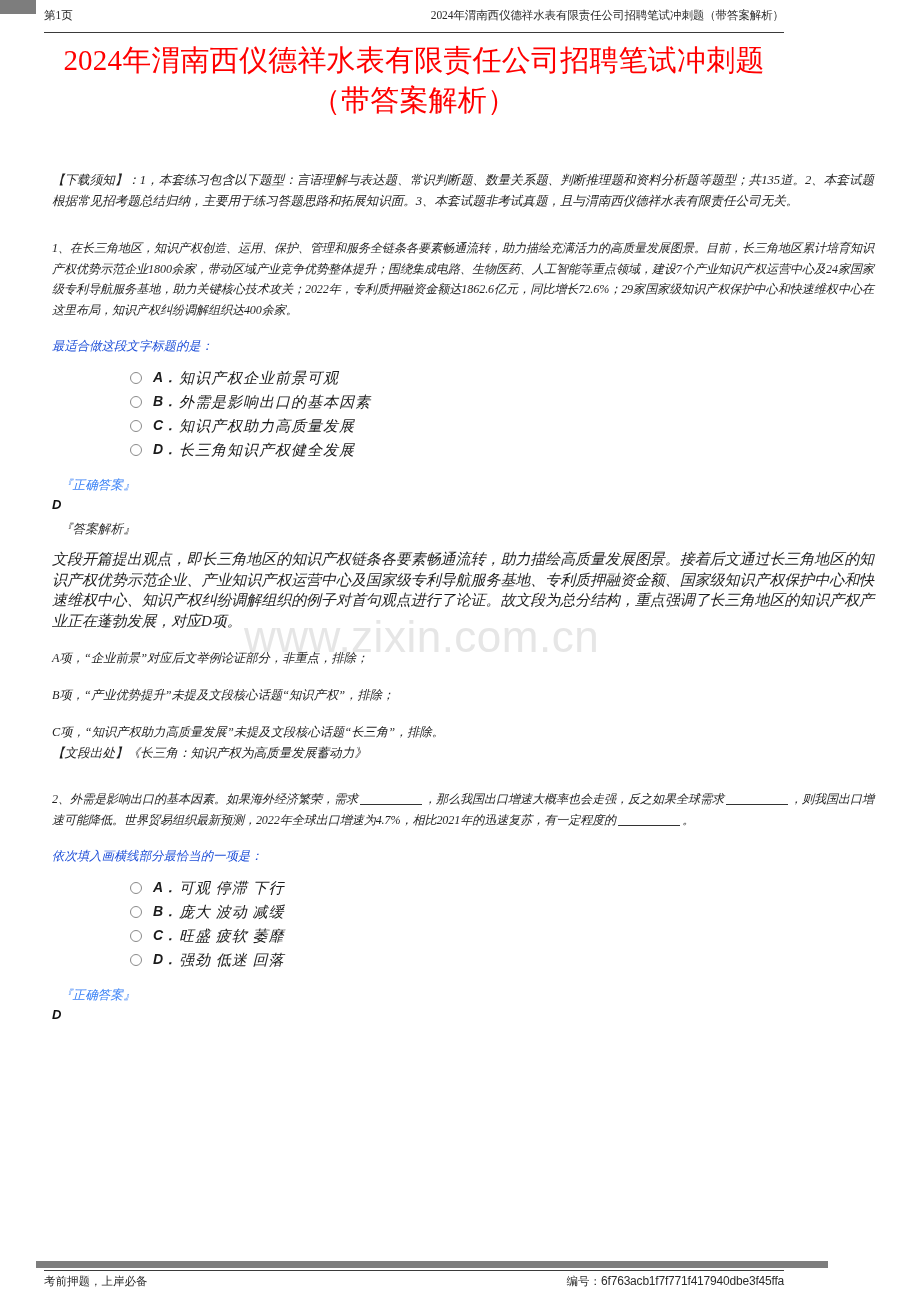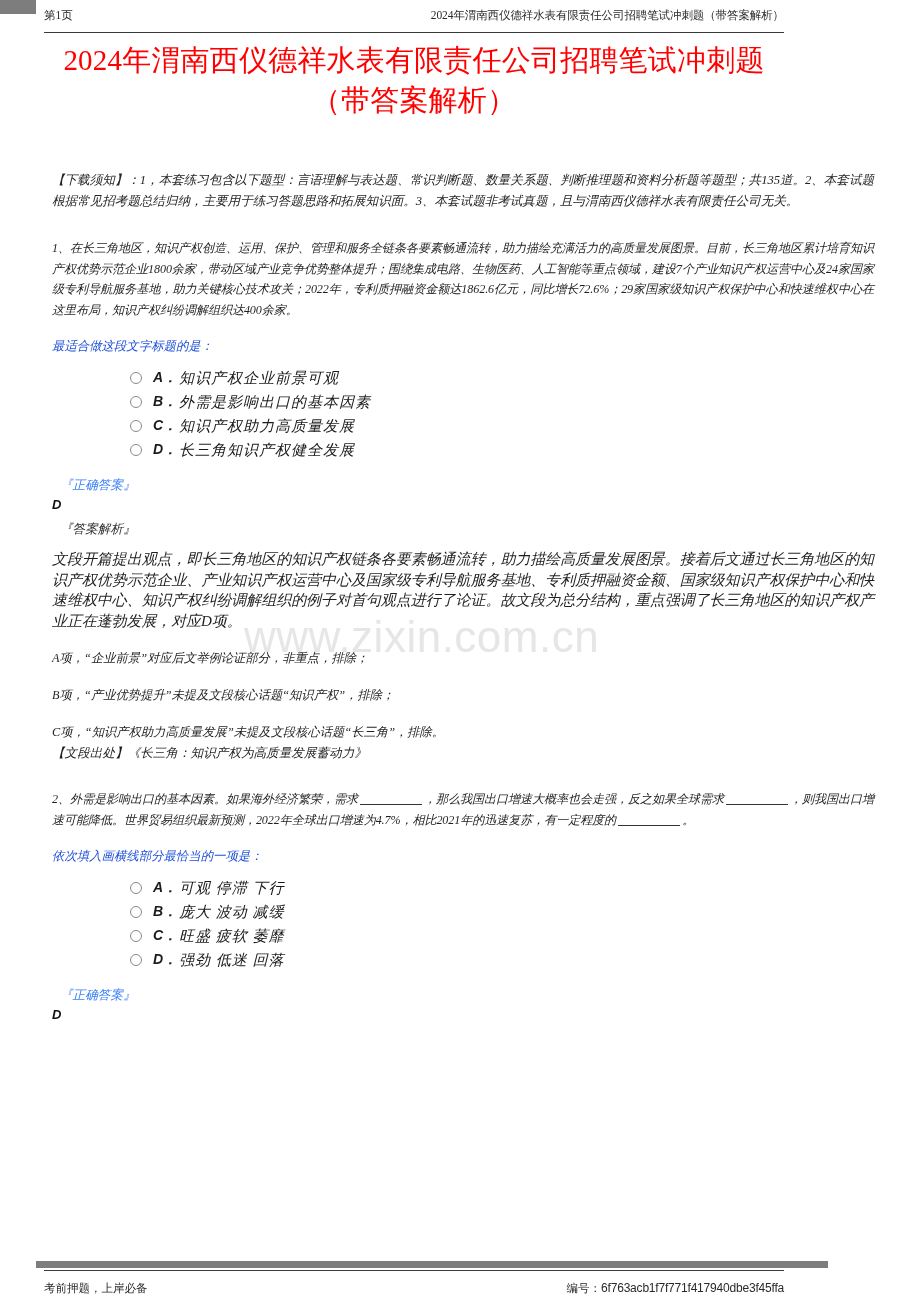--- a/index.html
+++ b/index.html
@@ -226,21 +226,21 @@
     height: 7px;
     background: #7d7d7d;
   }
   .running-footer {
     position: absolute;
     left: 44px;
     right: 44px;
     bottom: 6px;
     height: 22px;
     display: flex;
-    align-items: flex-end;
+    align-items: flex-start;
     justify-content: space-between;
     border-top: 1.3px solid #3a3a3a;
     padding-top: 3px;
     font-size: 11.5px;
     color: #2a2a2a;
   }
   .ftr-right {
     white-space: nowrap;
   }
   .ftr-id {

